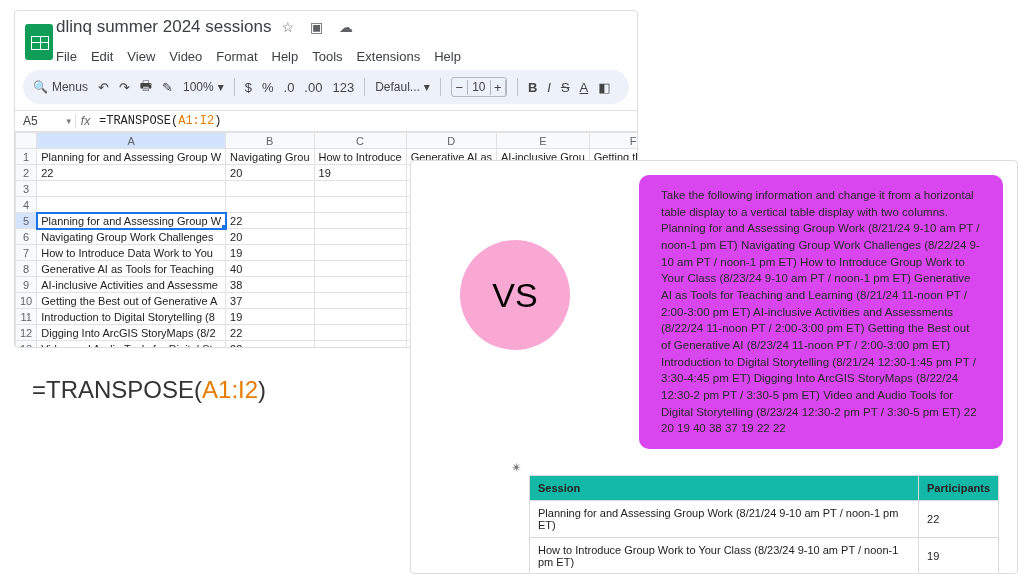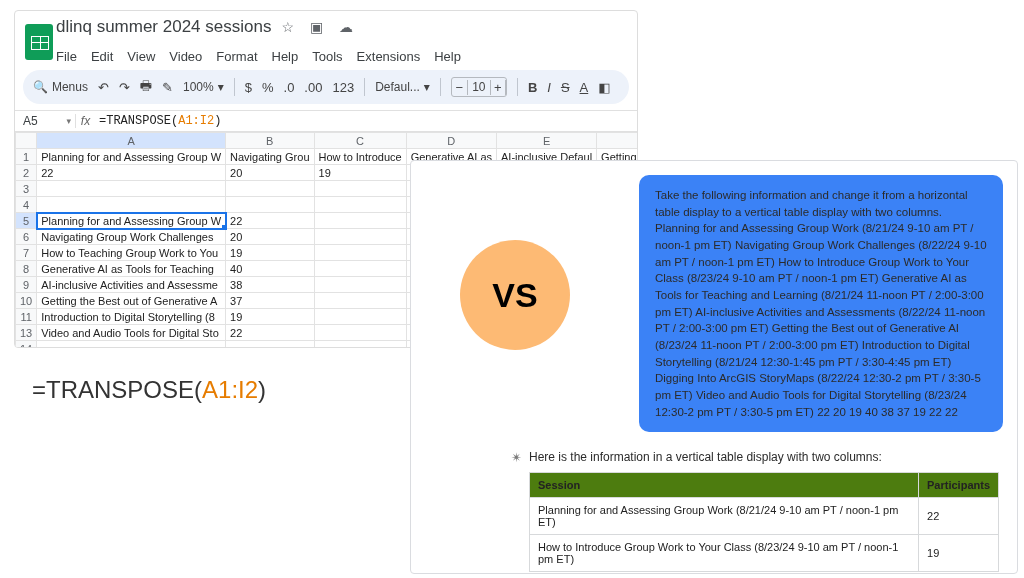--- a/index.html
+++ b/index.html
@@ -170,26 +170,26 @@
     width:6px; height:6px; background:#1a73e8;
   }
   td.num { text-align: right; padding-right: 14px; }
 
   
   .vs-badge {
     position: absolute;
     left: 460px; top: 240px;
     width: 110px; height: 110px;
     border-radius: 50%;
-    background: #fdba74;
+    background: #f9a8d4;
     display: flex;
     align-items: center;
     justify-content: center;
     font-size: 34px;
-    font-weight: 700;
+    font-weight: 400;
     color: #000;
     z-index: 20;
   }
 
   
   .formula-callout {
     position: absolute;
     left: 32px;
     top: 376px;
     font-size: 24px;
@@ -205,23 +205,23 @@
     width: 608px;
     height: 414px;
     border: 1px solid #dadce0;
     border-radius: 4px;
     background: #fff;
     overflow: hidden;
     z-index: 5;
   }
   .chat-prompt {
     margin: 14px 14px 10px 228px;
-    background: #3b82f6;
+    background: #d946ef;
     border-radius: 10px;
-    padding: 12px 16px;
+    padding: 12px 22px;
     font-size: 11.5px;
     line-height: 1.45;
     color: #2b2b2b;
   }
   .chat-response {
     padding: 8px 18px 0 118px;
   }
   .chat-response .intro {
     font-size: 12px;
     color: #2b2b2b;
@@ -238,21 +238,21 @@
     width: 100%;
     border-collapse: collapse;
     font-size: 11px;
   }
   table.resp th, table.resp td {
     border: 1px solid #d7d9db;
     padding: 6px 8px;
     text-align: left;
   }
   table.resp th {
-    background: #4d7c0f;
+    background: #14b8a6;
     font-weight: 700;
     font-size: 11px;
   }
   table.resp td.pnum { width: 70px; }
 </style>
 </head>
 <body>
 
 <div class="sheets-window">
   <div class="sheets-header">
@@ -328,21 +328,21 @@
         <th style="width:68px">E</th>
         <th style="width:68px">F</th>
 
       </tr>
       <tr>
         <th class="rowhdr">1</th>
         <td>Planning for and Assessing Group W</td>
         <td>Navigating Grou</td>
         <td>How to Introduce</td>
         <td>Generative AI as</td>
-        <td>AI-inclusive Defaul</td>
+        <td>AI-inclusive Grou</td>
         <td>Getting the Best</td>
 
       </tr>
       <tr>
         <th class="rowhdr">2</th>
         <td class="num">22</td>
         <td class="num">20</td>
         <td class="num">19</td>
         <td class="num">40</td>
         <td class="num">38</td>
@@ -380,21 +380,21 @@
             <th class="rowhdr">6</th>
         <td>Navigating Group Work Challenges</td>
         <td class="num">20</td>
         <td></td>
             <td></td>
             <td></td>
             <td></td>
           </tr>
       <tr>
             <th class="rowhdr">7</th>
-        <td>How to Teaching Group Work to You</td>
+        <td>How to Introduce Data Work to You</td>
         <td class="num">19</td>
         <td></td>
             <td></td>
             <td></td>
             <td></td>
           </tr>
       <tr>
             <th class="rowhdr">8</th>
         <td>Generative AI as Tools for Teaching</td>
         <td class="num">40</td>
@@ -418,20 +418,29 @@
         <td class="num">37</td>
         <td></td>
             <td></td>
             <td></td>
             <td></td>
           </tr>
       <tr>
             <th class="rowhdr">11</th>
         <td>Introduction to Digital Storytelling (8</td>
         <td class="num">19</td>
+        <td></td>
+            <td></td>
+            <td></td>
+            <td></td>
+          </tr>
+      <tr>
+            <th class="rowhdr">12</th>
+        <td>Digging Into ArcGIS StoryMaps (8/2</td>
+        <td class="num">22</td>
         <td></td>
             <td></td>
             <td></td>
             <td></td>
           </tr>
       <tr>
             <th class="rowhdr">13</th>
         <td>Video and Audio Tools for Digital Sto</td>
         <td class="num">22</td>
         <td></td>
@@ -457,21 +466,20 @@
 
 <div class="formula-callout">
   <span>=TRANSPOSE(</span><span class="rng">A1:I2</span><span>)</span>
 </div>
 
 <div class="chat-panel">
   <div class="chat-prompt">Take the following information and change it from a horizontal table display to a vertical table display with two columns. Planning for and Assessing Group Work (8/21/24 9-10 am PT / noon-1 pm ET)    Navigating Group Work Challenges (8/22/24 9-10 am PT / noon-1 pm ET)    How to Introduce Group Work to Your Class  (8/23/24 9-10 am PT / noon-1 pm ET)    Generative AI as Tools for Teaching and Learning (8/21/24 11-noon PT / 2:00-3:00 pm ET) AI-inclusive Activities and Assessments (8/22/24 11-noon PT / 2:00-3:00 pm ET)    Getting the Best out of Generative AI (8/23/24 11-noon PT / 2:00-3:00 pm ET)    Introduction to Digital Storytelling (8/21/24 12:30-1:45 pm PT / 3:30-4:45 pm ET)    Digging Into ArcGIS StoryMaps (8/22/24 12:30-2 pm PT / 3:30-5 pm ET)    Video and Audio Tools for Digital Storytelling (8/23/24 12:30-2 pm PT / 3:30-5 pm ET)   22  20   19   40   38   37   19   22   22</div>
   <div class="chat-response">
     <div class="intro">
       <span class="spark">✴</span>
-      <span>Here is the information in a vertical table display with two columns:</span>
     </div>
     <table class="resp">
       <tbody>
           <tr>
         <th>Session</th>
         <th style="width:65px">Participants</th>
       </tr>
       <tr>
             <td>Planning for and Assessing Group Work (8/21/24 9-10 am PT / noon-1 pm ET)</td>
             <td class="pnum">22</td>

